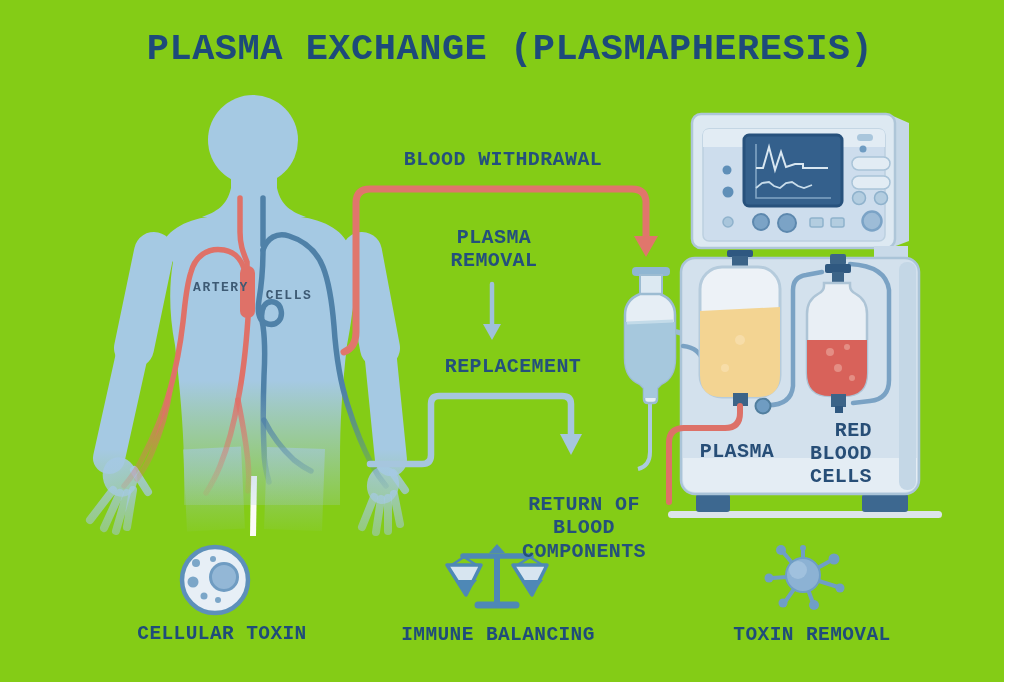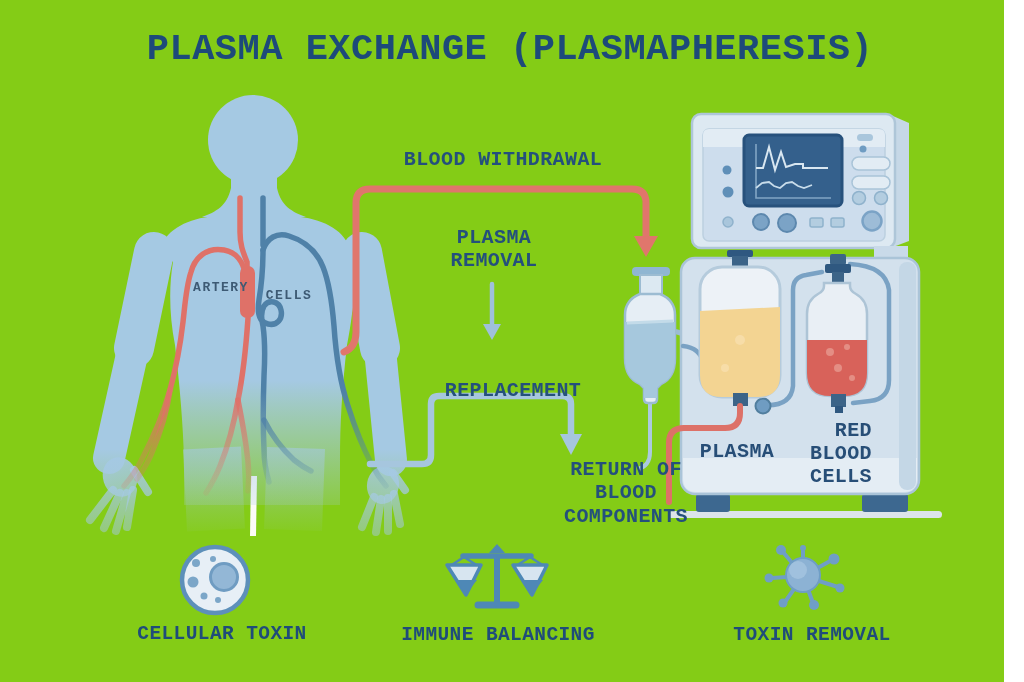--- a/index.html
+++ b/index.html
@@ -260,22 +260,22 @@
     <circle cx="814" cy="605" r="5" fill="#6f9ec6"></circle>
     <circle cx="803" cy="548" r="3" fill="#6f9ec6"></circle>
   </g>
 </svg>
 
   <div class="lbl title1" style="left:510px;top:28px;">PLASMA EXCHANGE (PLASMAPHERESIS)</div>
 
   <div class="lbl flow" style="left:503px;top:149px;">BLOOD WITHDRAWAL</div>
   <div class="lbl flow" style="left:494px;top:227px;">PLASMA
 REMOVAL</div>
-  <div class="lbl flow" style="left:513px;top:356px;margin-top:24px;">REPLACEMENT</div>
-  <div class="lbl flow ret" style="left:584px;top:458px;margin-left:42px;">RETURN OF
+  <div class="lbl flow" style="left:513px;top:356px;">REPLACEMENT</div>
+  <div class="lbl flow ret" style="left:584px;top:493px;">RETURN OF
 BLOOD
 COMPONENTS</div>
 
   <div class="lbl vessel" style="left:221px;top:281px;">ARTERY</div>
   <div class="lbl vessel" style="left:289px;top:289px;">CELLS</div>
 
   <div class="lbl bag" style="left:737px;top:441px;">PLASMA</div>
   <div class="lbl bag bag-left" style="left:810px;top:420px;">RED
 BLOOD
 CELLS</div>

